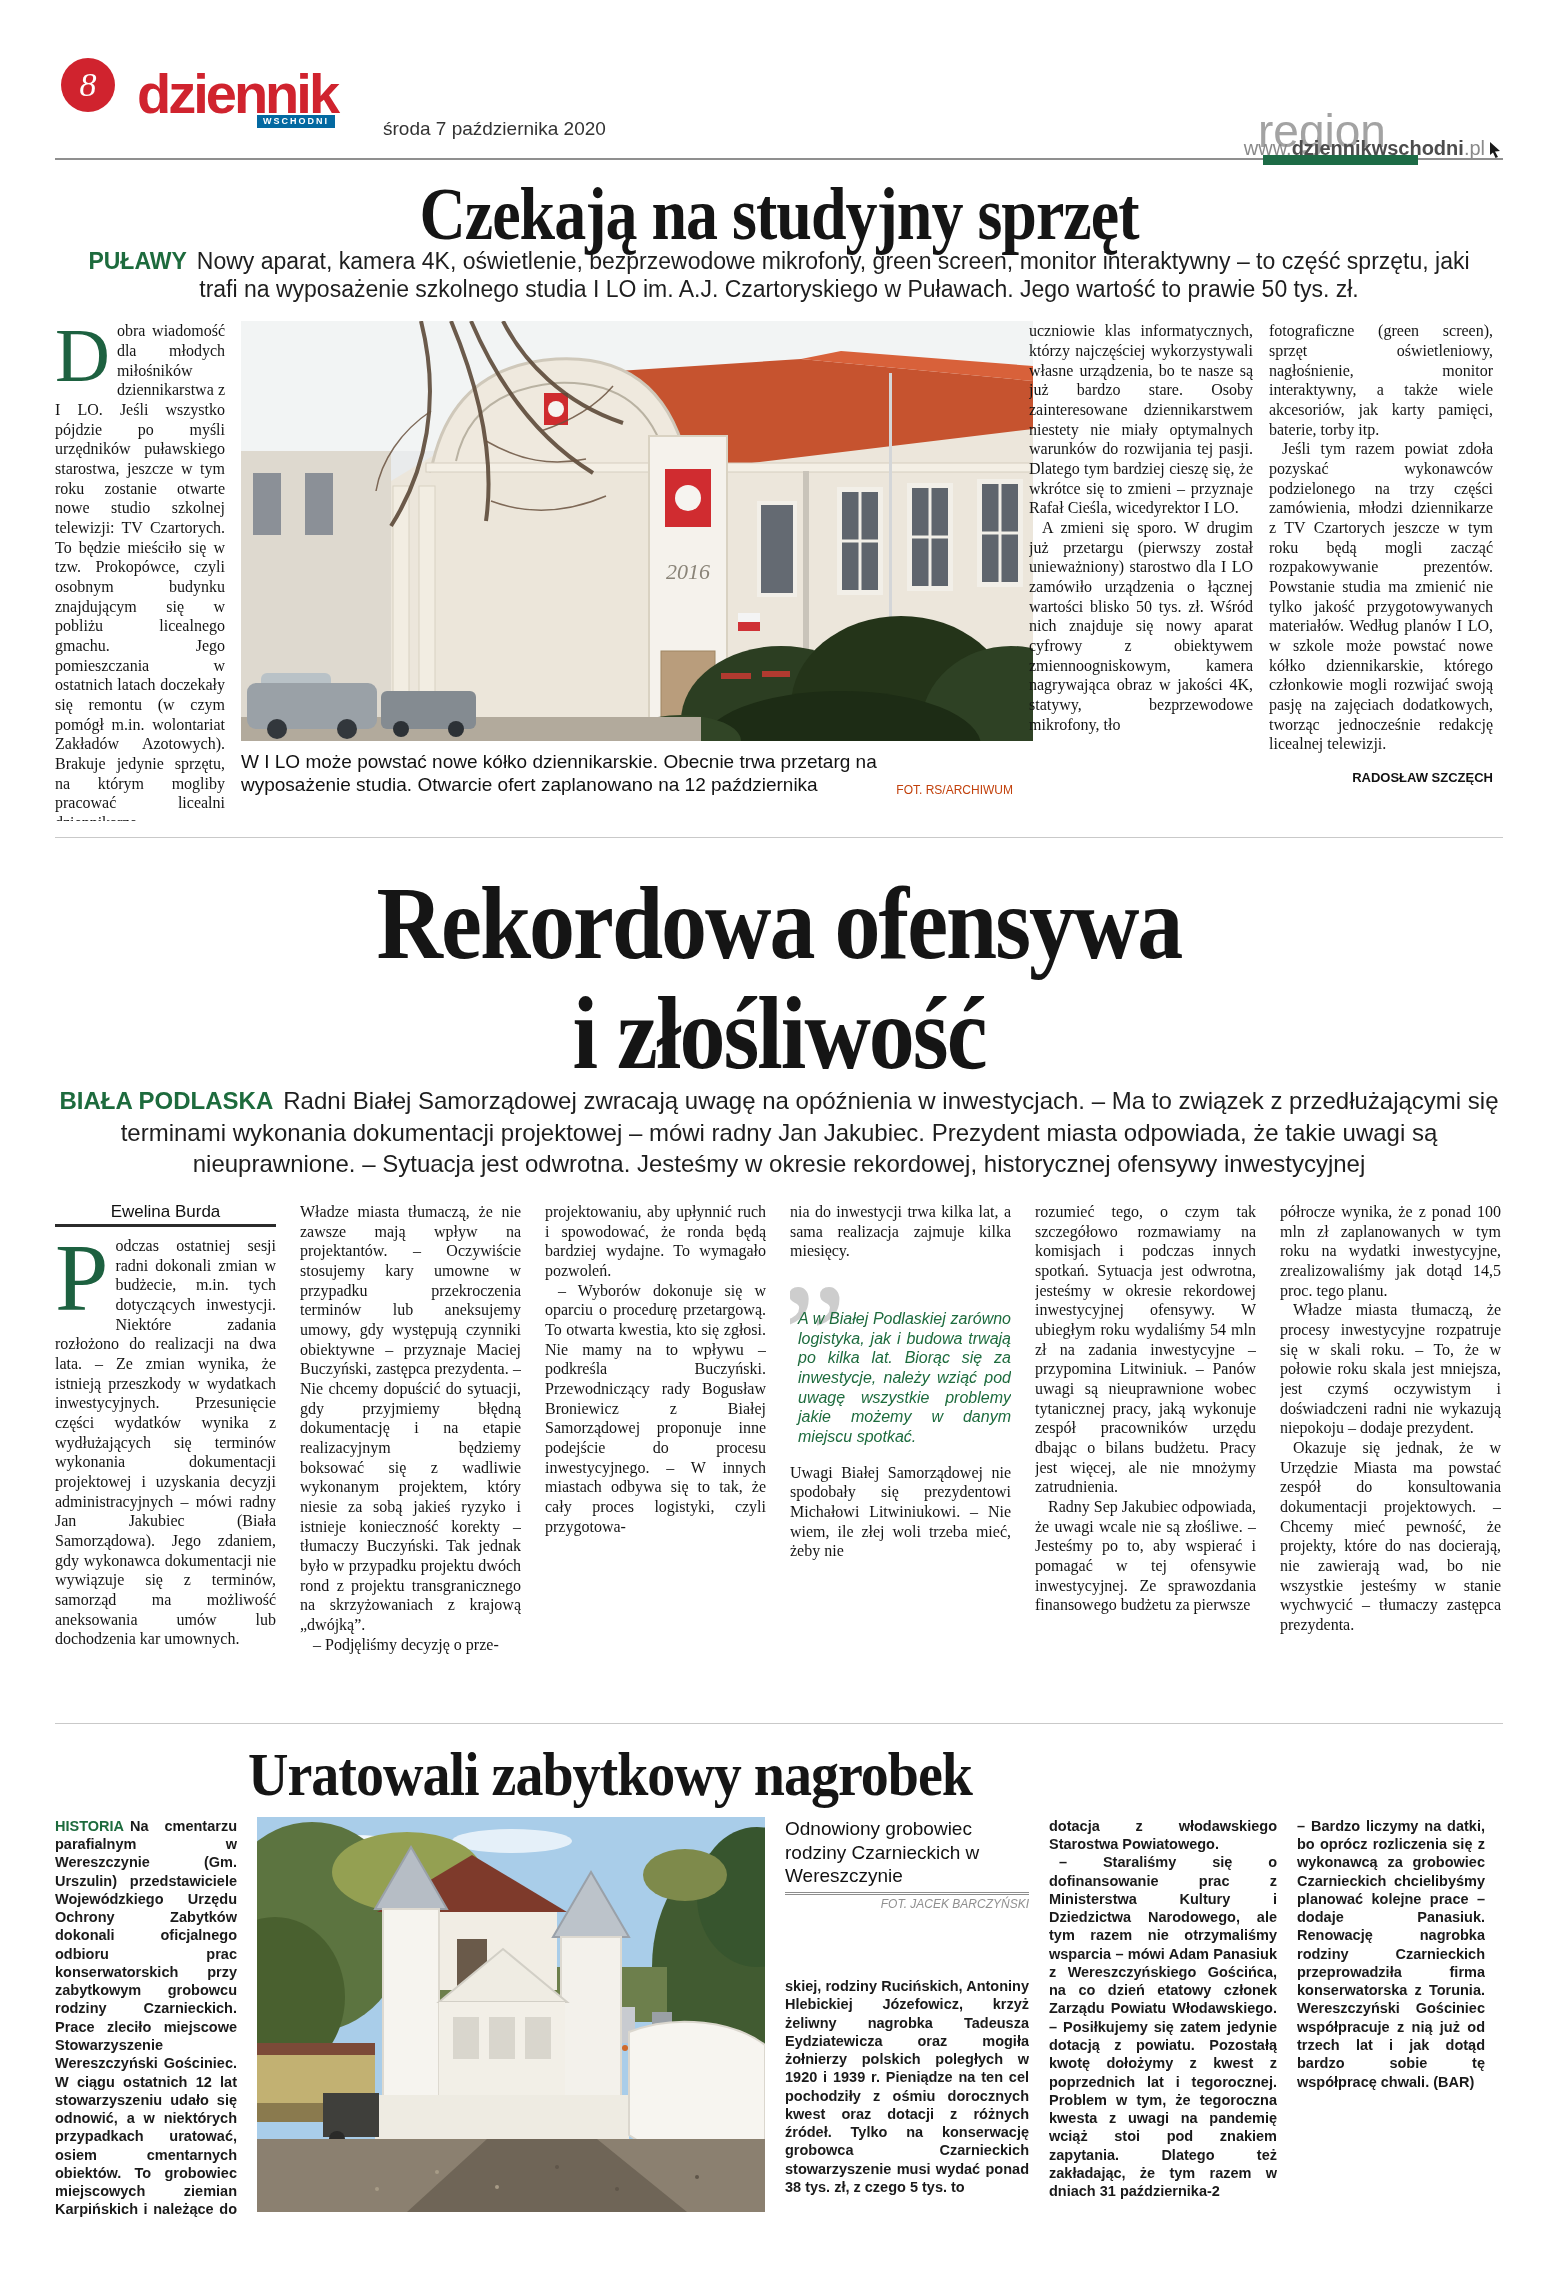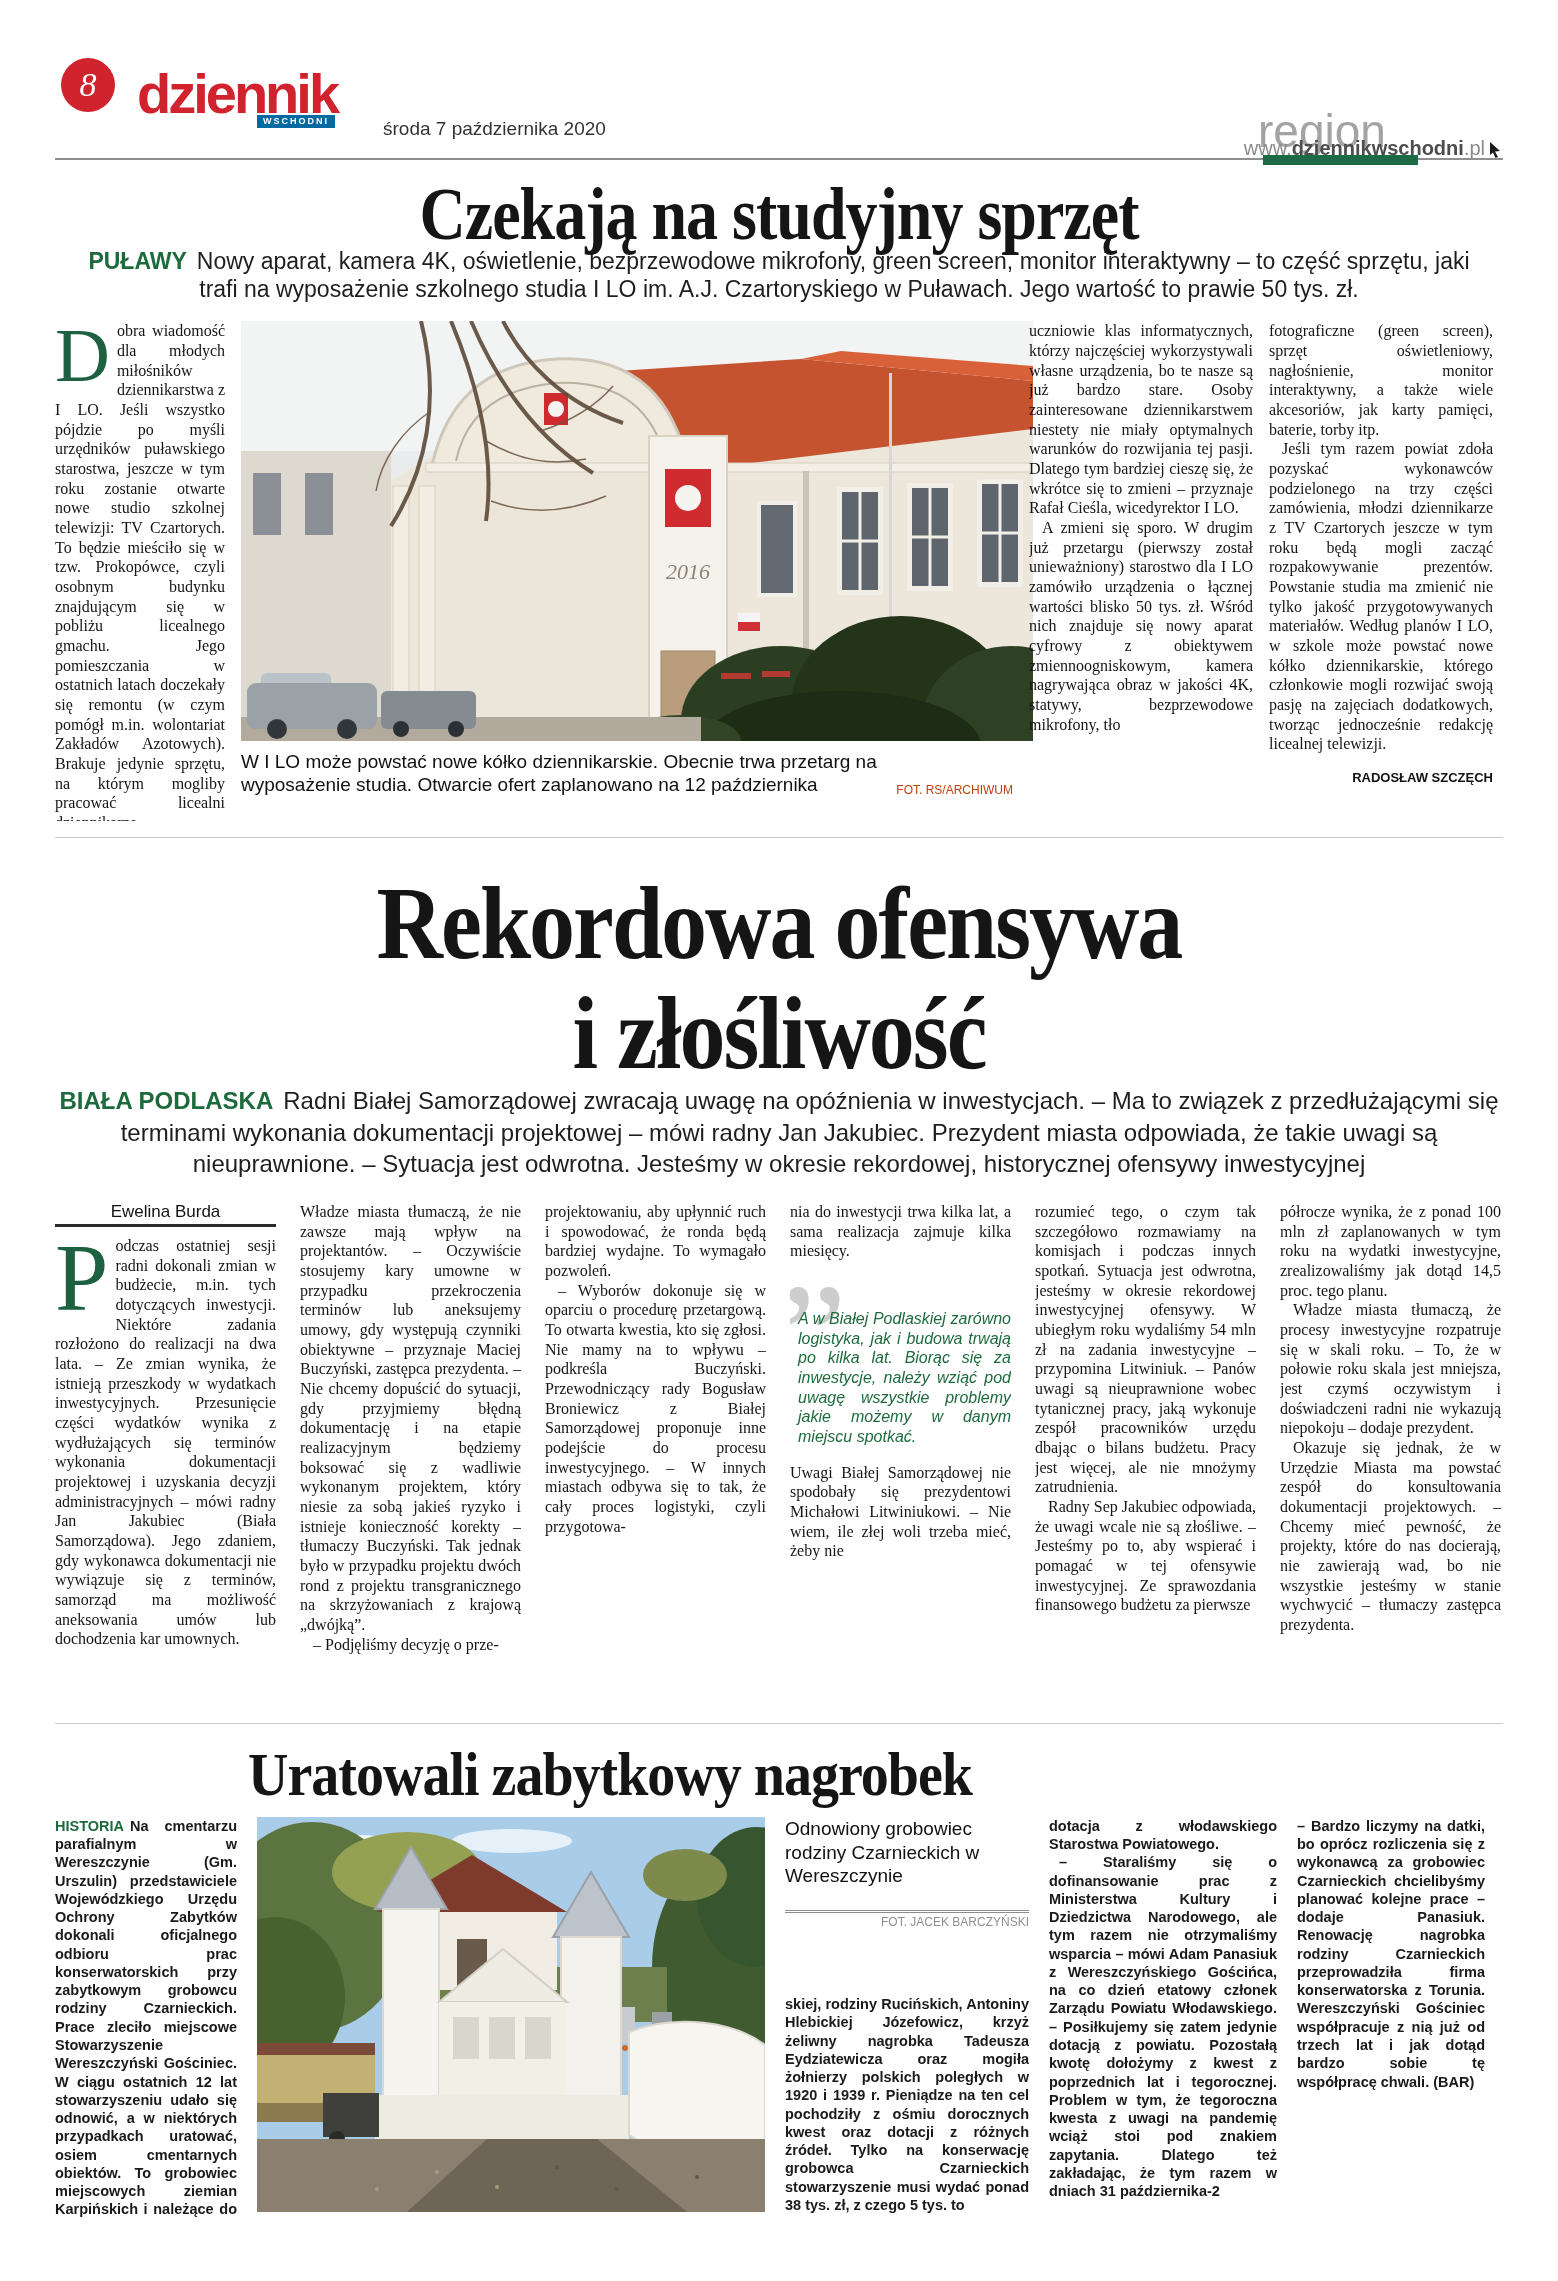--- a/index.html
+++ b/index.html
@@ -73,22 +73,22 @@
            font-size:56px; letter-spacing:-1px; margin:18px 0 0 55px; line-height:1.05;
            transform:scaleY(1.1); transform-origin:center top; color:#151515; }
   .a3-body { display:flex; gap:20px; margin:16px 55px 0; height:400px; overflow:hidden;
              font-family:"Liberation Sans", sans-serif; }
   .a3text p { margin:0; text-align:justify; font-size:14.5px; line-height:1.26; font-weight:700; color:#1a1a1a; }
   .a3text p + p { text-indent:10px; }
   .a3-col1 { width:182px; overflow:hidden; }
   .photo2 { width:508px; margin:0; flex:none; }
   .a3-colcap { width:244px; overflow:hidden; }
   .cap3 { font-size:19px; line-height:1.25; font-weight:400; color:#111; margin:0; }
-  .credit3 { border-top:3px double #8d8d8d; margin-top:22px; padding-top:2px; text-align:right;
-             font-size:12px; color:#8f8f8f; }
+  .credit3 { border-top:3px double #8d8d8d; margin-top:4px; padding-top:2px; text-align:right;
+             font-size:12px; color:#8f8f8f;font-style:italic; }
   .a3-colcap .cont { margin-top:66px; }
   .a3-col4 { width:228px; overflow:hidden; }
   .a3-col5 { width:188px; overflow:hidden; }
   .tag3 { color:#1d6b3d; font-weight:700; margin-right:6px; }
 </style>
 </head>
 <body>
 
 <div class="page">
 

